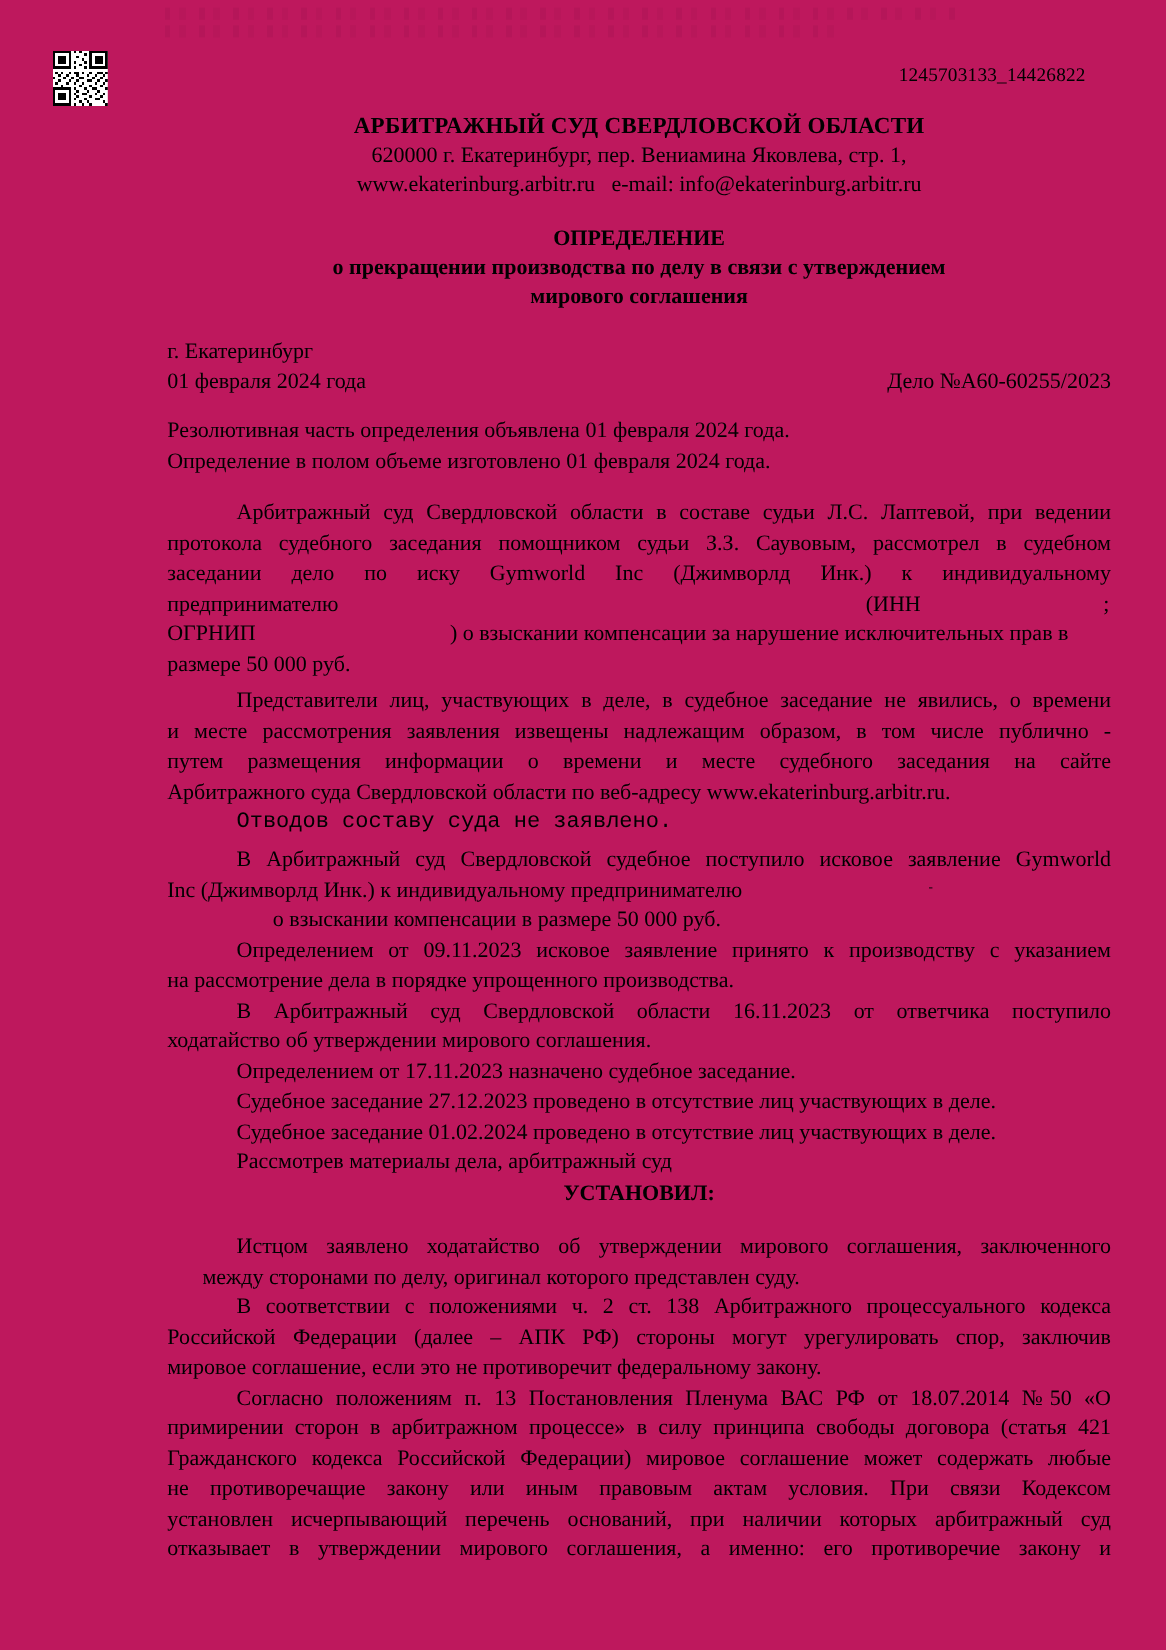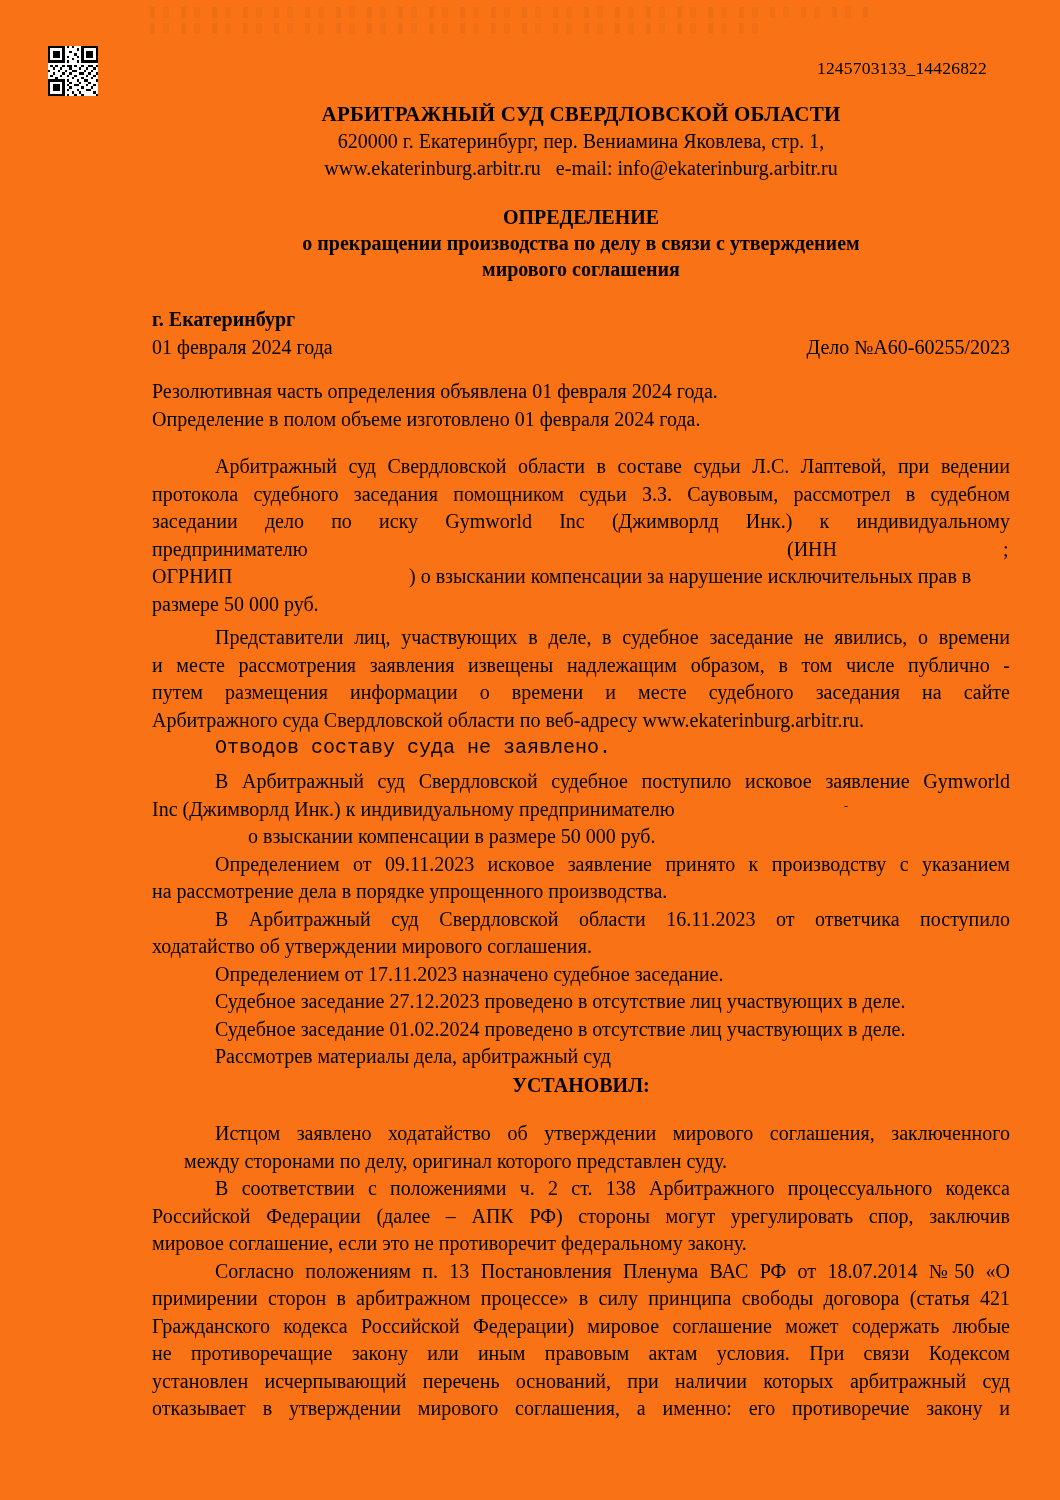--- a/index.html
+++ b/index.html
@@ -1,20 +1,20 @@
 <!DOCTYPE html>
 <html><head>
 <meta charset="utf-8">
 <style>
   html,body{margin:0;padding:0;background:#e8e8e8;}
   .page{
     position:relative;
     width:1060px;height:1500px;
     margin:0 auto;
-    background:#f97316;
+    background:#be185d;
     font-family:"Liberation Serif","DejaVu Serif",serif;
     color:#000;
     overflow:hidden;
   }
   
   .noise{
     position:absolute;left:150px;width:720px;height:11px;
     background:repeating-linear-gradient(90deg,
       rgba(0,0,0,0.045) 0 5px, transparent 5px 13px,
       rgba(0,0,0,0.03) 13px 19px, transparent 19px 31px);
@@ -163,21 +163,21 @@
   </div>
 
   <div class="title-block">
     <div>ОПРЕДЕЛЕНИЕ</div>
     <div>о прекращении производства по делу в связи с утверждением</div>
     <div>мирового соглашения</div>
   </div>
 
   <div id="body-blocks">
       <div class="blk" style="top: 306px; line-height: 27.5px;">
-        <div class="line " style="height: 27.5px; font-weight: bold;">г. Екатеринбург</div>
+        <div class="line " style="height: 27.5px;">г. Екатеринбург</div>
         <div class="line split" style="height: 27.5px;">
           <span>01 февраля 2024 года</span>
           <span>Дело №А60-60255/2023</span>
         </div>
       </div>
       <div class="blk" style="top: 378px; line-height: 27.5px;">
         <div class="line " style="height: 27.5px;">Резолютивная часть определения объявлена 01 февраля 2024 года.</div>
         <div class="line " style="height: 27.5px;">Определение в полом объеме изготовлено 01 февраля 2024 года.</div>
       </div>
       <div class="blk" style="top: 453px; line-height: 27.5px;">

